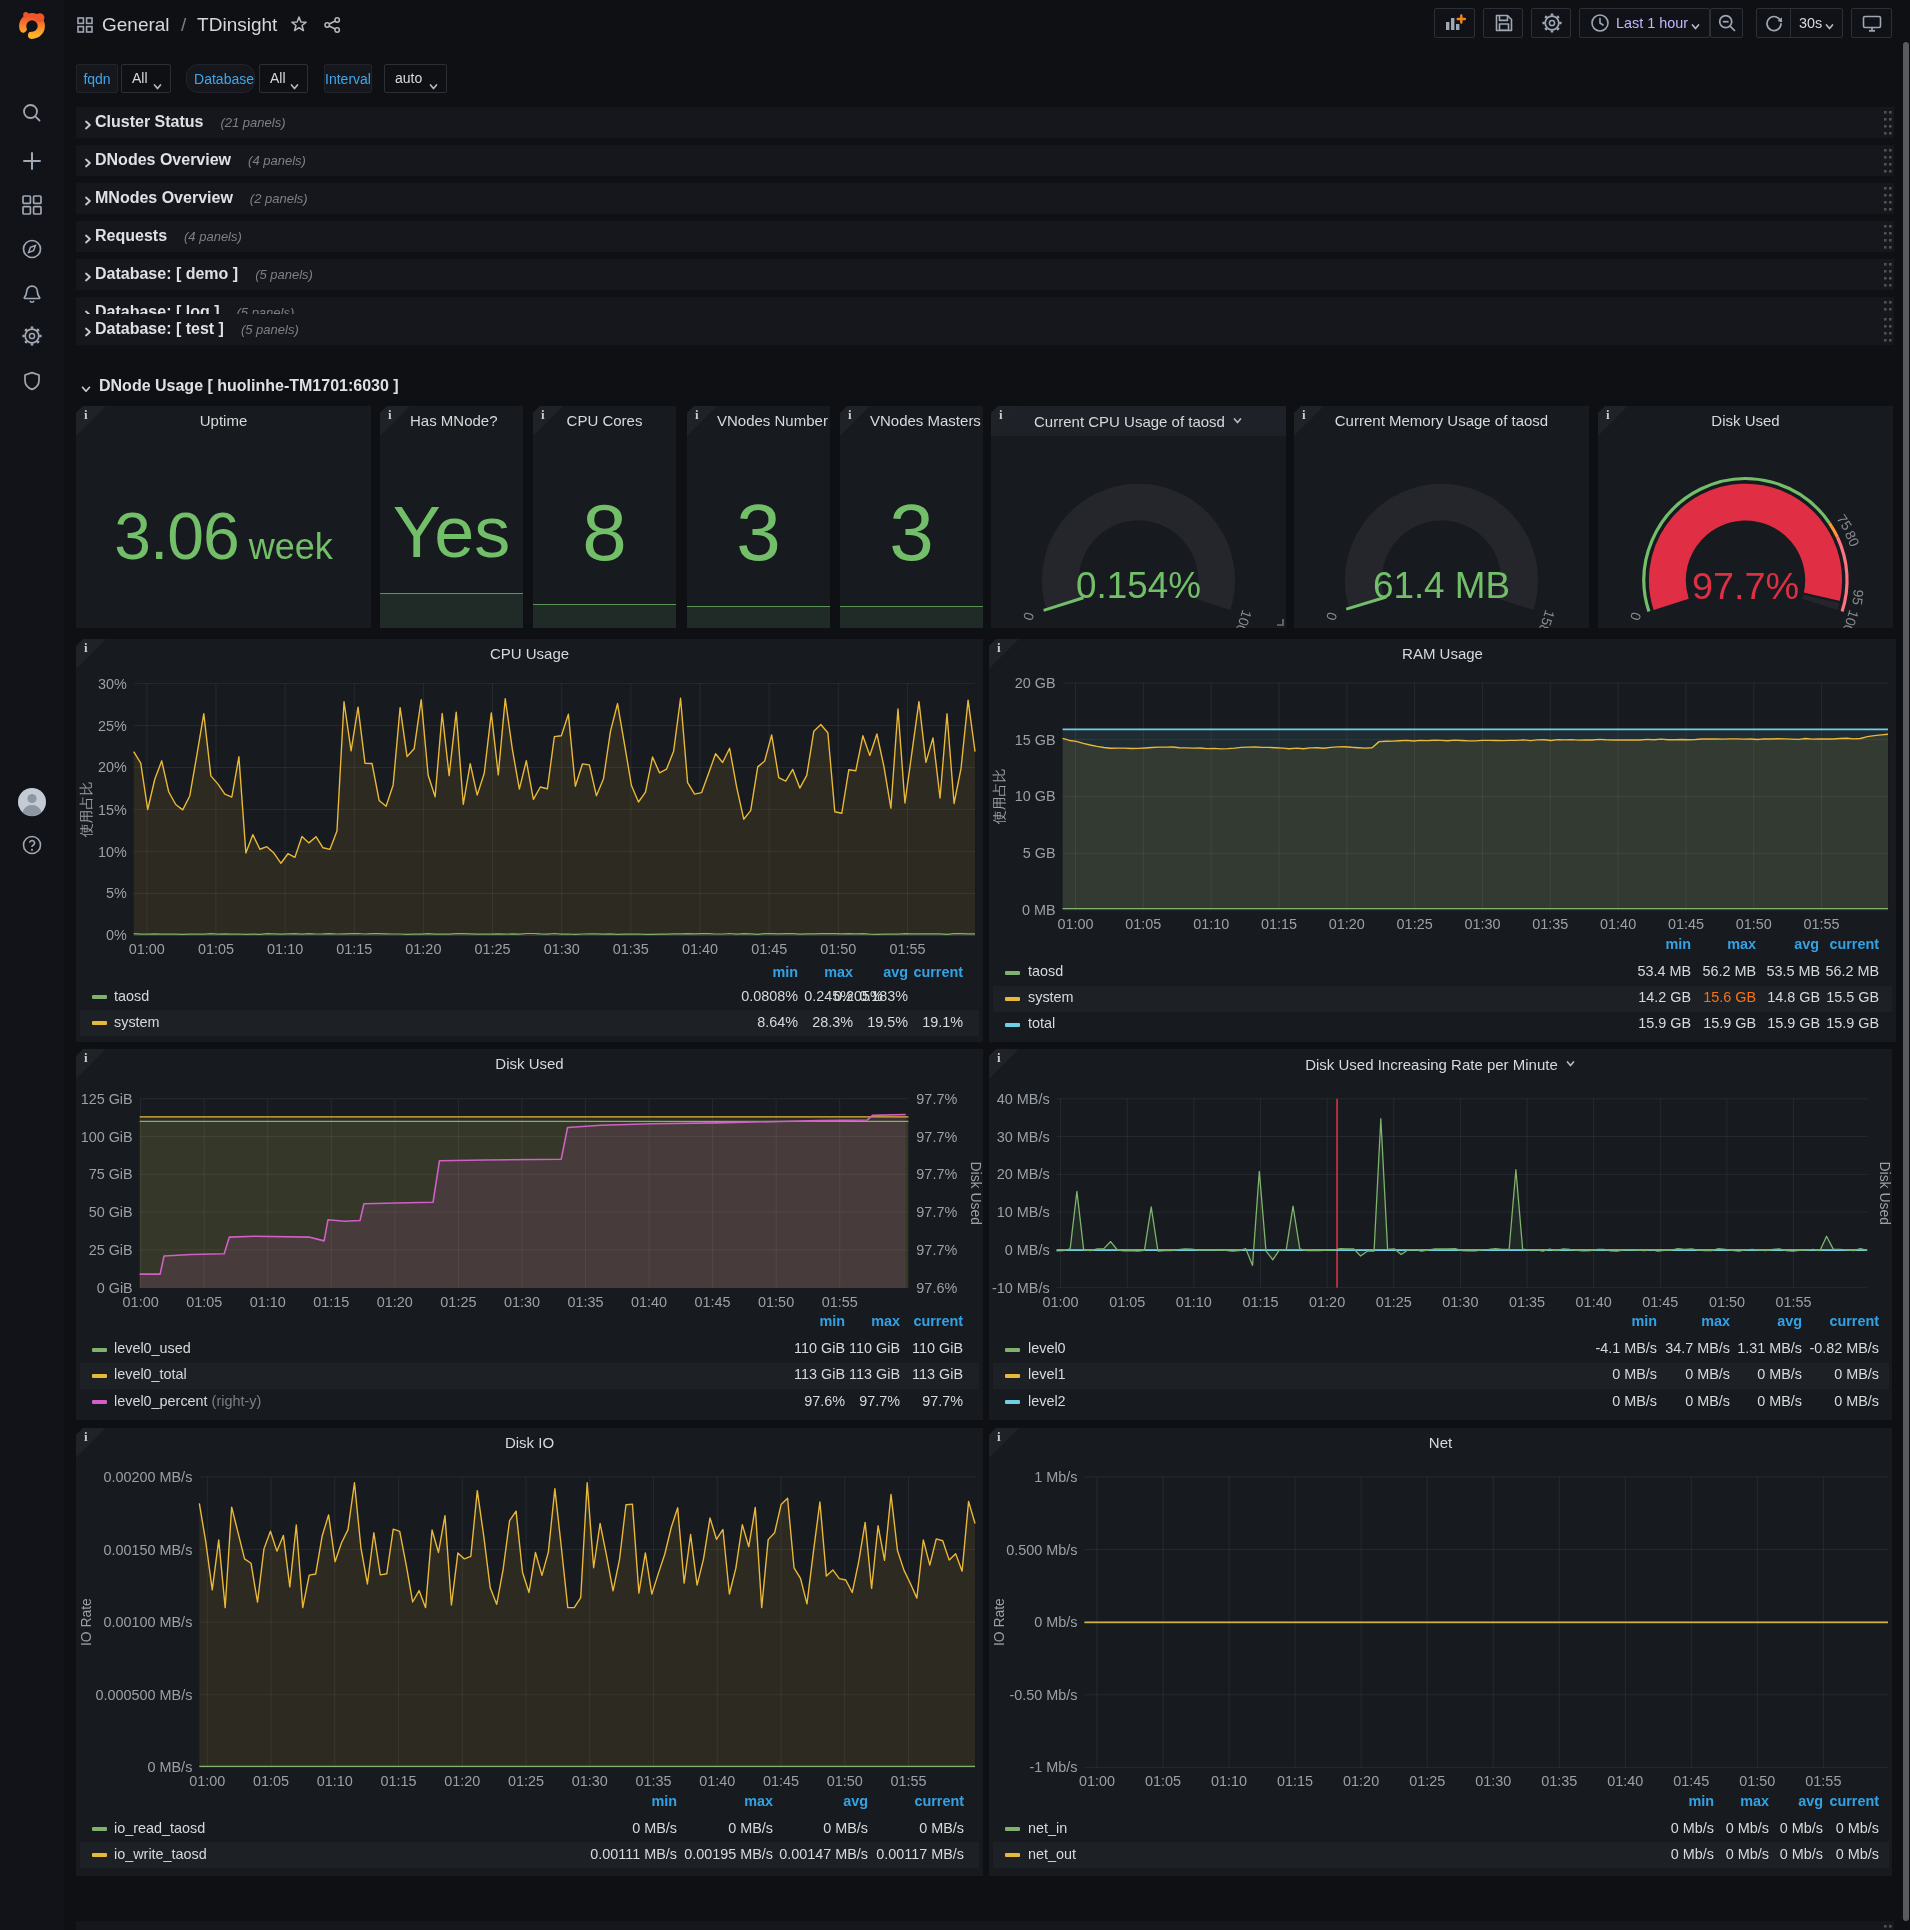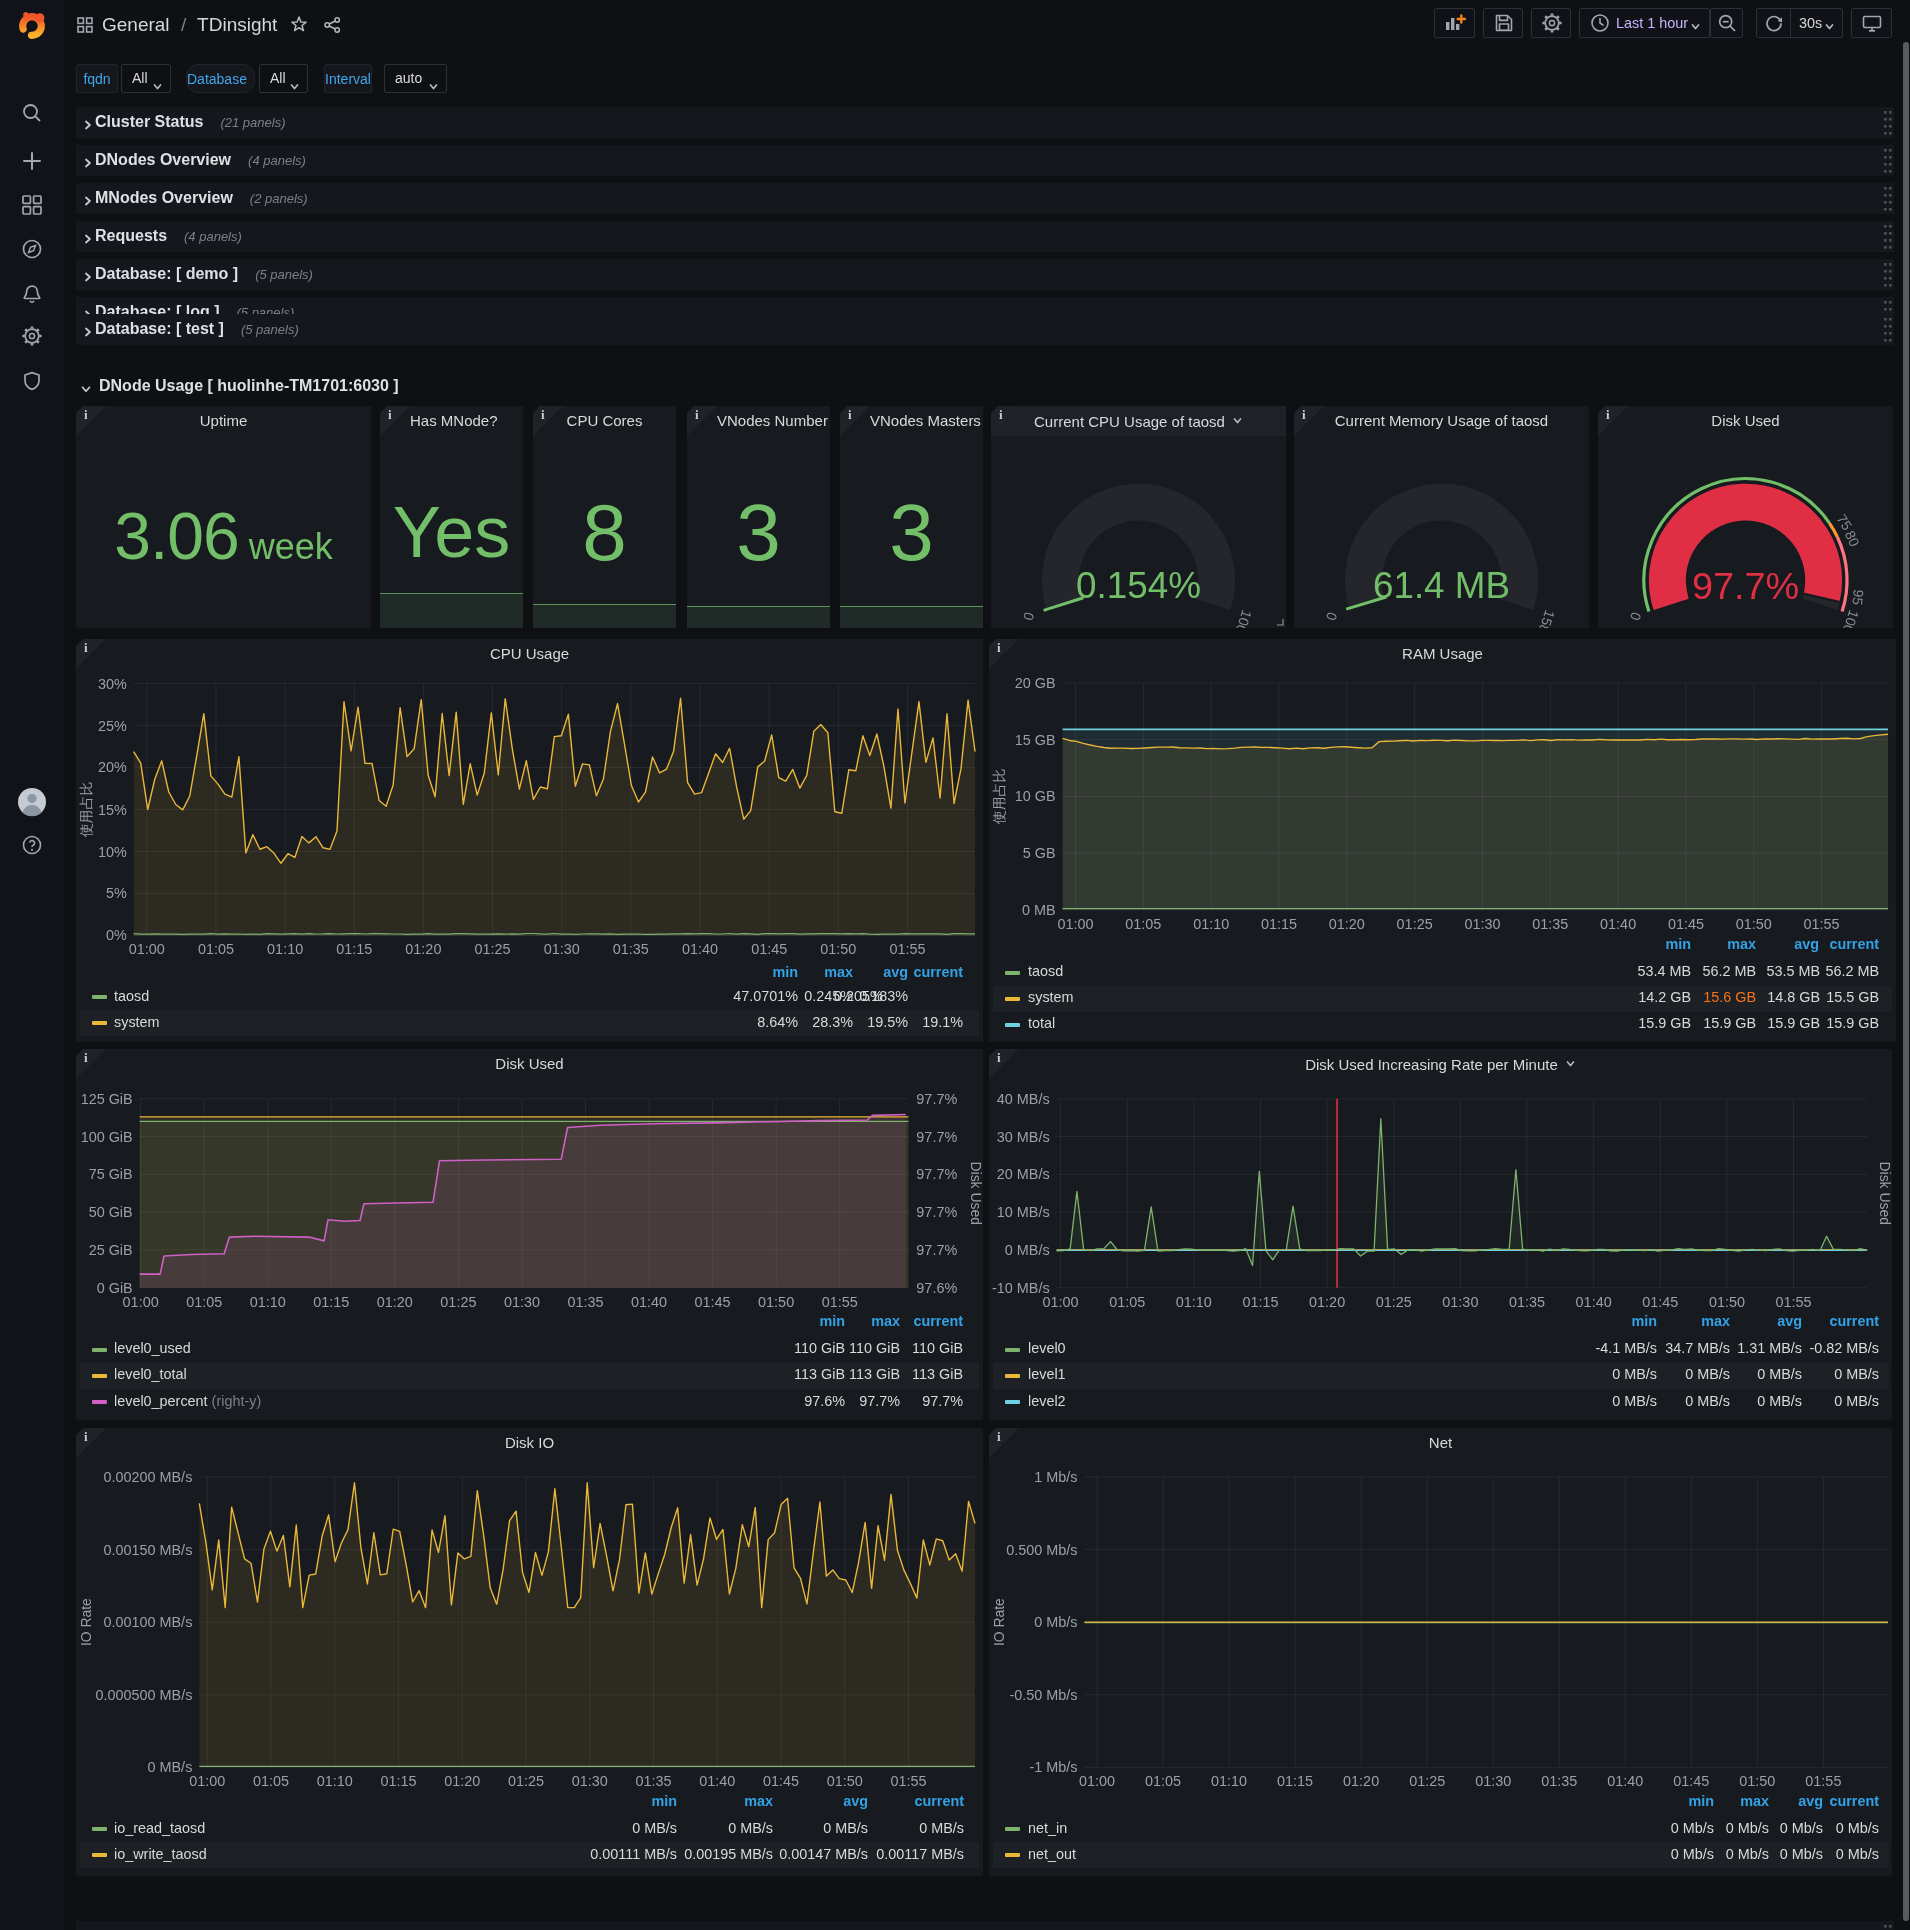--- a/index.html
+++ b/index.html
@@ -159,21 +159,21 @@
             <rect x="2.5" y="4.5" width="17" height="11" rx="1.5"></rect>
             <path d="M8 18.8h6" stroke-width="1.8"></path>
             <path d="M11 15.5v3"></path>
           </g>
         </svg></div>
     </div>
     <div style="position:absolute;left:76px;top:64px;width:42px;height:29px;line-height:29px;background:#16171d;border:1px solid #23242b;border-radius:2px;text-align:center;font-size:14px;font-weight:500;color:#3fa6ea">fqdn</div>
     <div style="position:absolute;left:121px;top:64px;width:50px;height:29px;line-height:27px;border:1px solid #2c2f36;border-radius:2px;font-size:14px;color:#d8d9da"><span style="padding-left:10px">All</span><span style="position:absolute;right:7px;top:9px"><svg width="11" height="11" viewBox="0 0 11 11" style="">
           <path d="M2.5 4.0L5.5 7.5L8.5 4.0" fill="none" stroke="#b3b8bd" stroke-width="1.7" stroke-linecap="round" stroke-linejoin="round"></path>
         </svg></span></div>
-    <div style="position:absolute;left:186px;top:64px;width:69px;height:29px;line-height:29px;background:#16171d;border:1px solid #23242b;border-radius:12px;text-align:left;font-size:14px;font-weight:500;color:#3fa6ea">Database</div>
+    <div style="position:absolute;left:186px;top:64px;width:69px;height:29px;line-height:29px;background:#16171d;border:1px solid #23242b;border-radius:12px;text-align:right;font-size:14px;font-weight:500;color:#3fa6ea">Database</div>
     <div style="position:absolute;left:259px;top:64px;width:49px;height:29px;line-height:27px;border:1px solid #2c2f36;border-radius:2px;font-size:14px;color:#d8d9da"><span style="padding-left:10px">All</span><span style="position:absolute;right:7px;top:9px"><svg width="11" height="11" viewBox="0 0 11 11" style="">
           <path d="M2.5 4.0L5.5 7.5L8.5 4.0" fill="none" stroke="#b3b8bd" stroke-width="1.7" stroke-linecap="round" stroke-linejoin="round"></path>
         </svg></span></div>
     <div style="position:absolute;left:324px;top:64px;width:48px;height:29px;line-height:29px;background:#16171d;border:1px solid #23242b;border-radius:2px;text-align:center;font-size:14px;font-weight:500;color:#3fa6ea">Interval</div>
     <div style="position:absolute;left:384px;top:64px;width:63px;height:29px;line-height:27px;border:1px solid #2c2f36;border-radius:2px;font-size:14px;color:#d8d9da"><span style="padding-left:10px">auto</span><span style="position:absolute;right:7px;top:9px"><svg width="11" height="11" viewBox="0 0 11 11" style="">
           <path d="M2.5 4.0L5.5 7.5L8.5 4.0" fill="none" stroke="#b3b8bd" stroke-width="1.7" stroke-linecap="round" stroke-linejoin="round"></path>
         </svg></span></div>
     <div class="" style="position:absolute;left:76px;top:107px;width:1818px;height:31px;background:#16171c;">
       <div style="position:absolute;left:6px;top:9.5px"><svg width="12" height="12" viewBox="0 0 12 12" style="">
           <path d="M4.0 2.5L7.9 6.0L4.0 9.5" fill="none" stroke="#c7ccd1" stroke-width="1.8" stroke-linecap="round" stroke-linejoin="round"></path>
@@ -462,21 +462,21 @@
         <text x="836.0" y="317" text-anchor="middle" font-size="14.5" fill="#9aa0a7" font-family="Liberation Sans, sans-serif">01:55</text>
         <text x="15" y="171.35000000000002" transform="rotate(-90 15 171.35000000000002)" text-anchor="middle" font-size="14" fill="#9aa0a7" font-family="Liberation Sans, sans-serif">使用占比</text>
       </svg>
     </div>
     <div style="position:absolute;left:679px;top:964px;width:119px;text-align:right;font-size:14.4px;font-weight:700;color:#33a2e5">min</div>
     <div style="position:absolute;left:734px;top:964px;width:119px;text-align:right;font-size:14.4px;font-weight:700;color:#33a2e5">max</div>
     <div style="position:absolute;left:789px;top:964px;width:119px;text-align:right;font-size:14.4px;font-weight:700;color:#33a2e5">avg</div>
     <div style="position:absolute;left:844px;top:964px;width:119px;text-align:right;font-size:14.4px;font-weight:700;color:#33a2e5">current</div>
     <div style="position:absolute;left:92px;top:995px;width:15px;height:4px;border-radius:1px;background:#7eb26d"></div>
     <div style="position:absolute;left:114px;top:988px;font-size:14.4px;color:#d8d9da;white-space:nowrap">taosd</div>
-    <div style="position:absolute;left:669px;top:988px;width:129px;text-align:right;font-size:14.4px;color:#d8d9da">47.0701%</div>
+    <div style="position:absolute;left:669px;top:988px;width:129px;text-align:right;font-size:14.4px;color:#d8d9da">0.0808%</div>
     <div style="position:absolute;left:724px;top:988px;width:129px;text-align:right;font-size:14.4px;color:#d8d9da">0.245%</div>
     <div style="position:absolute;left:779px;top:988px;width:129px;text-align:right;font-size:14.4px;color:#d8d9da">0.183%</div>
     <div style="position:absolute;left:834px;top:988px;width:129px;font-size:14.4px;color:#d8d9da">0.205%</div>
     <div style="position:absolute;left:80px;top:1010px;width:899px;height:26px;background:rgba(255,255,255,0.028)"></div>
     <div style="position:absolute;left:92px;top:1021px;width:15px;height:4px;border-radius:1px;background:#eab839"></div>
     <div style="position:absolute;left:114px;top:1014px;font-size:14.4px;color:#d8d9da;white-space:nowrap">system</div>
     <div style="position:absolute;left:669px;top:1014px;width:129px;text-align:right;font-size:14.4px;color:#d8d9da">8.64%</div>
     <div style="position:absolute;left:724px;top:1014px;width:129px;text-align:right;font-size:14.4px;color:#d8d9da">28.3%</div>
     <div style="position:absolute;left:779px;top:1014px;width:129px;text-align:right;font-size:14.4px;color:#d8d9da">19.5%</div>
     <div style="position:absolute;left:834px;top:1014px;width:129px;text-align:right;font-size:14.4px;color:#d8d9da">19.1%</div>

